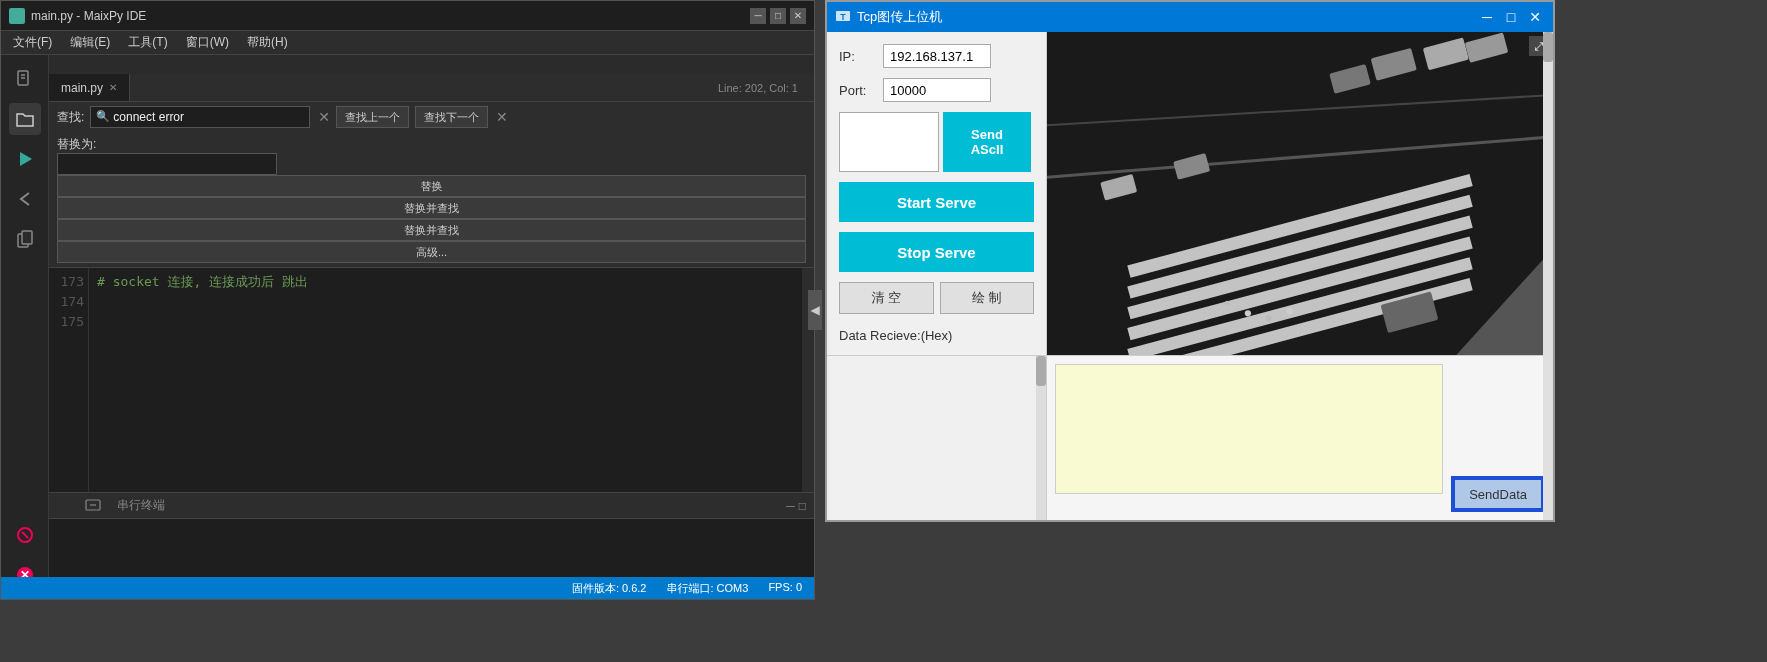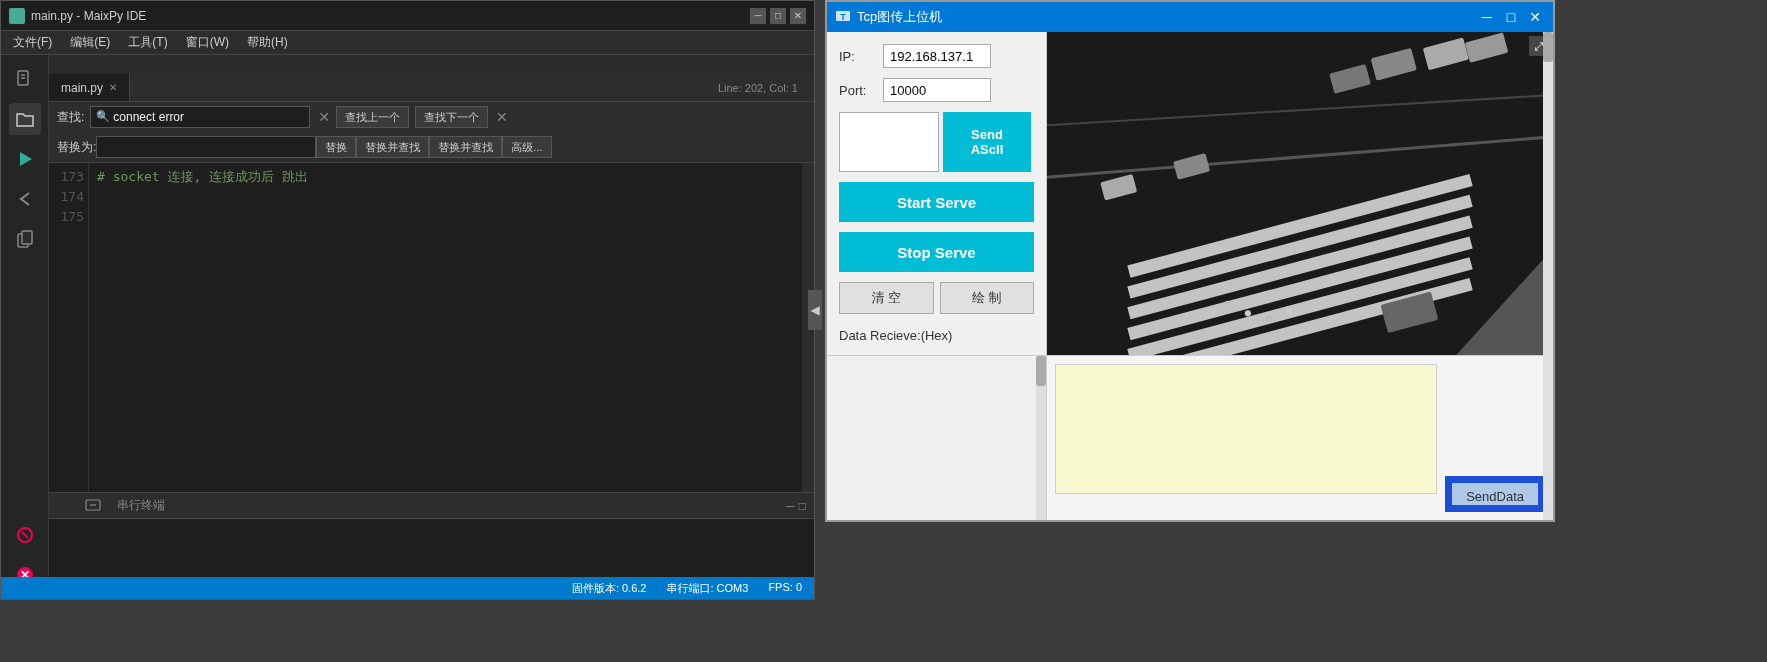--- a/index.html
+++ b/index.html
@@ -544,21 +544,21 @@
       height: 130px;
       background: #fafad2;
       border: 1px solid #ccc;
       resize: none;
       font-size: 12px;
       padding: 4px;
     }
 
     #send-data-btn {
       background: #b0c8e8;
-      border: 7px solid #1d4ed8;
+      border: 4px solid #1d4ed8;
       color: #333;
       font-size: 13px;
       padding: 6px 14px;
       cursor: pointer;
       height: 36px;
       align-self: flex-end;
     }
 
     
     #collapse-arrow {
@@ -681,21 +681,21 @@
           <span id="search-label">查找:</span>
           <div style="position:relative; display:inline-block;">
             <span style="position:absolute;left:6px;top:4px;color:#888;font-size:11px;">🔍</span>
             <input class="search-input" type="text" style="padding-left: 22px;" value="connect error">
           </div>
           <span class="search-close">✕</span>
           <button class="search-btn">查找上一个</button>
           <button class="search-btn">查找下一个</button>
           <span class="search-close">✕</span>
         </div>
-        <div id="replace-row" style="display:flex; align-items:center; width:100%;">
+        <div id="replace-row" style="display:flex; width:100%;flex-direction:column;">
           <span id="replace-label">替换为:</span>
           <input class="search-input" type="text" style="">
           <button class="search-btn">替换</button>
           <button class="search-btn">替换并查找</button>
           <button class="search-btn">替换并查找</button>
           <button class="search-btn">高级...</button>
         </div>
       </div>
 
       <div id="code-editor">

